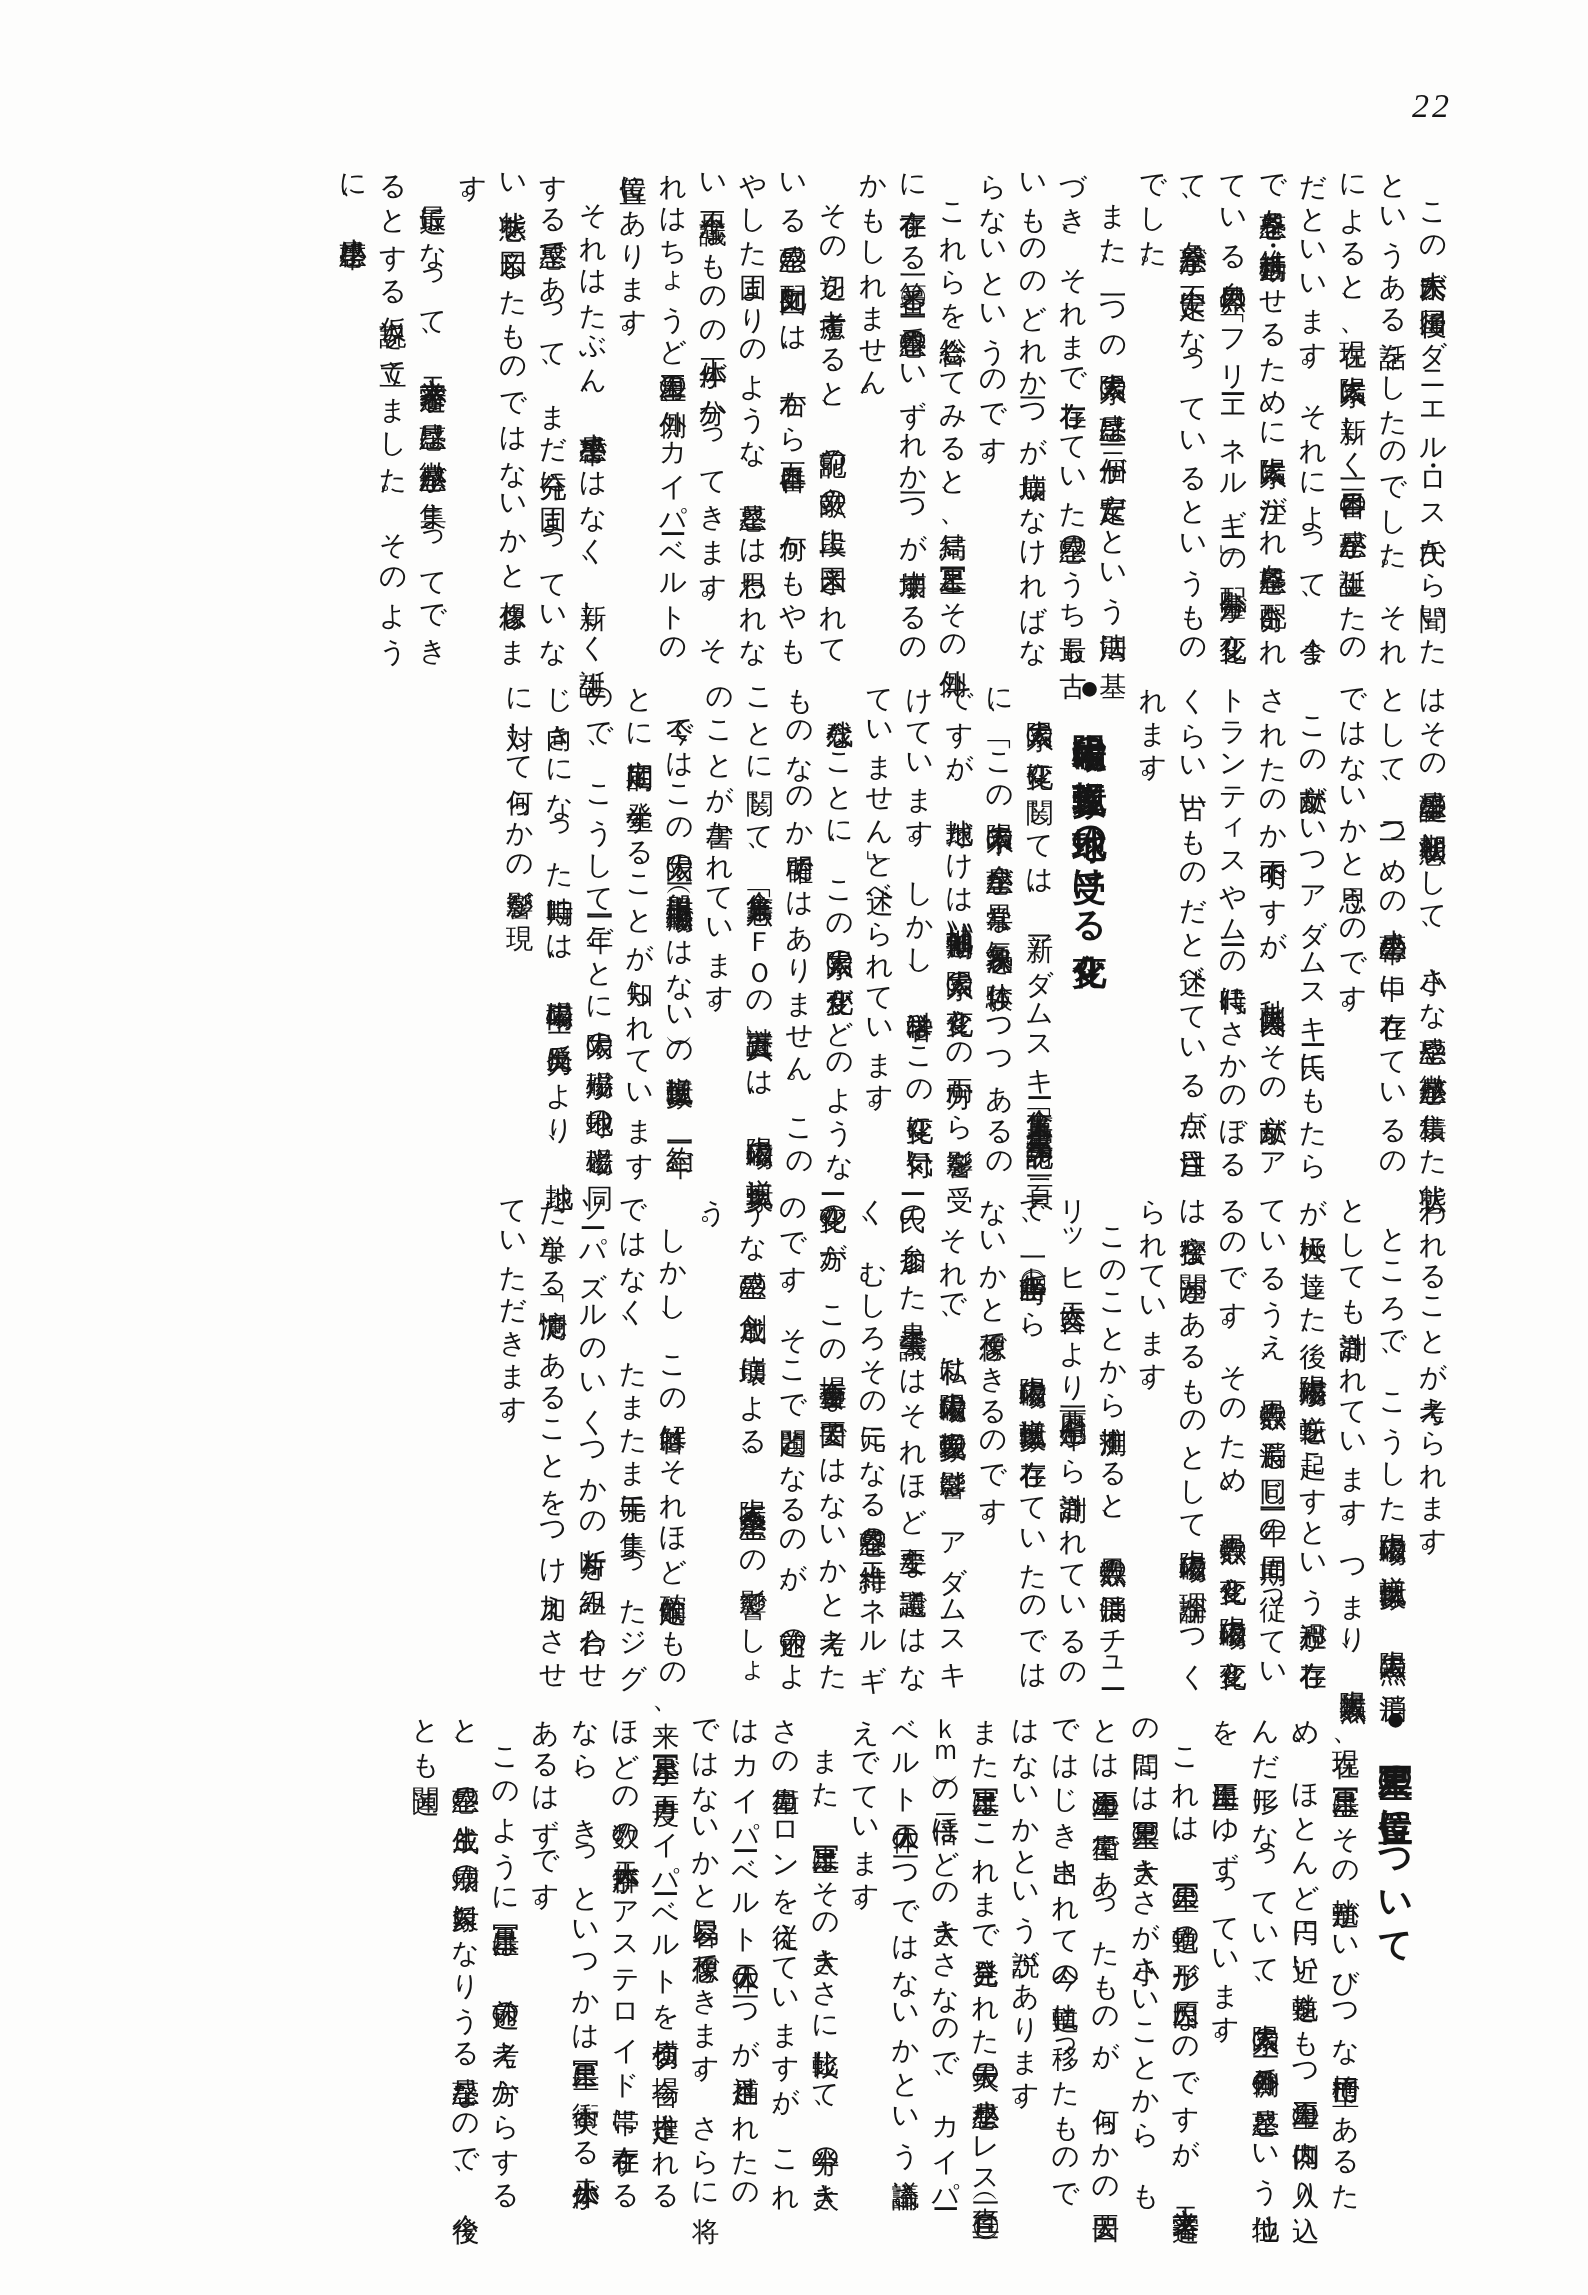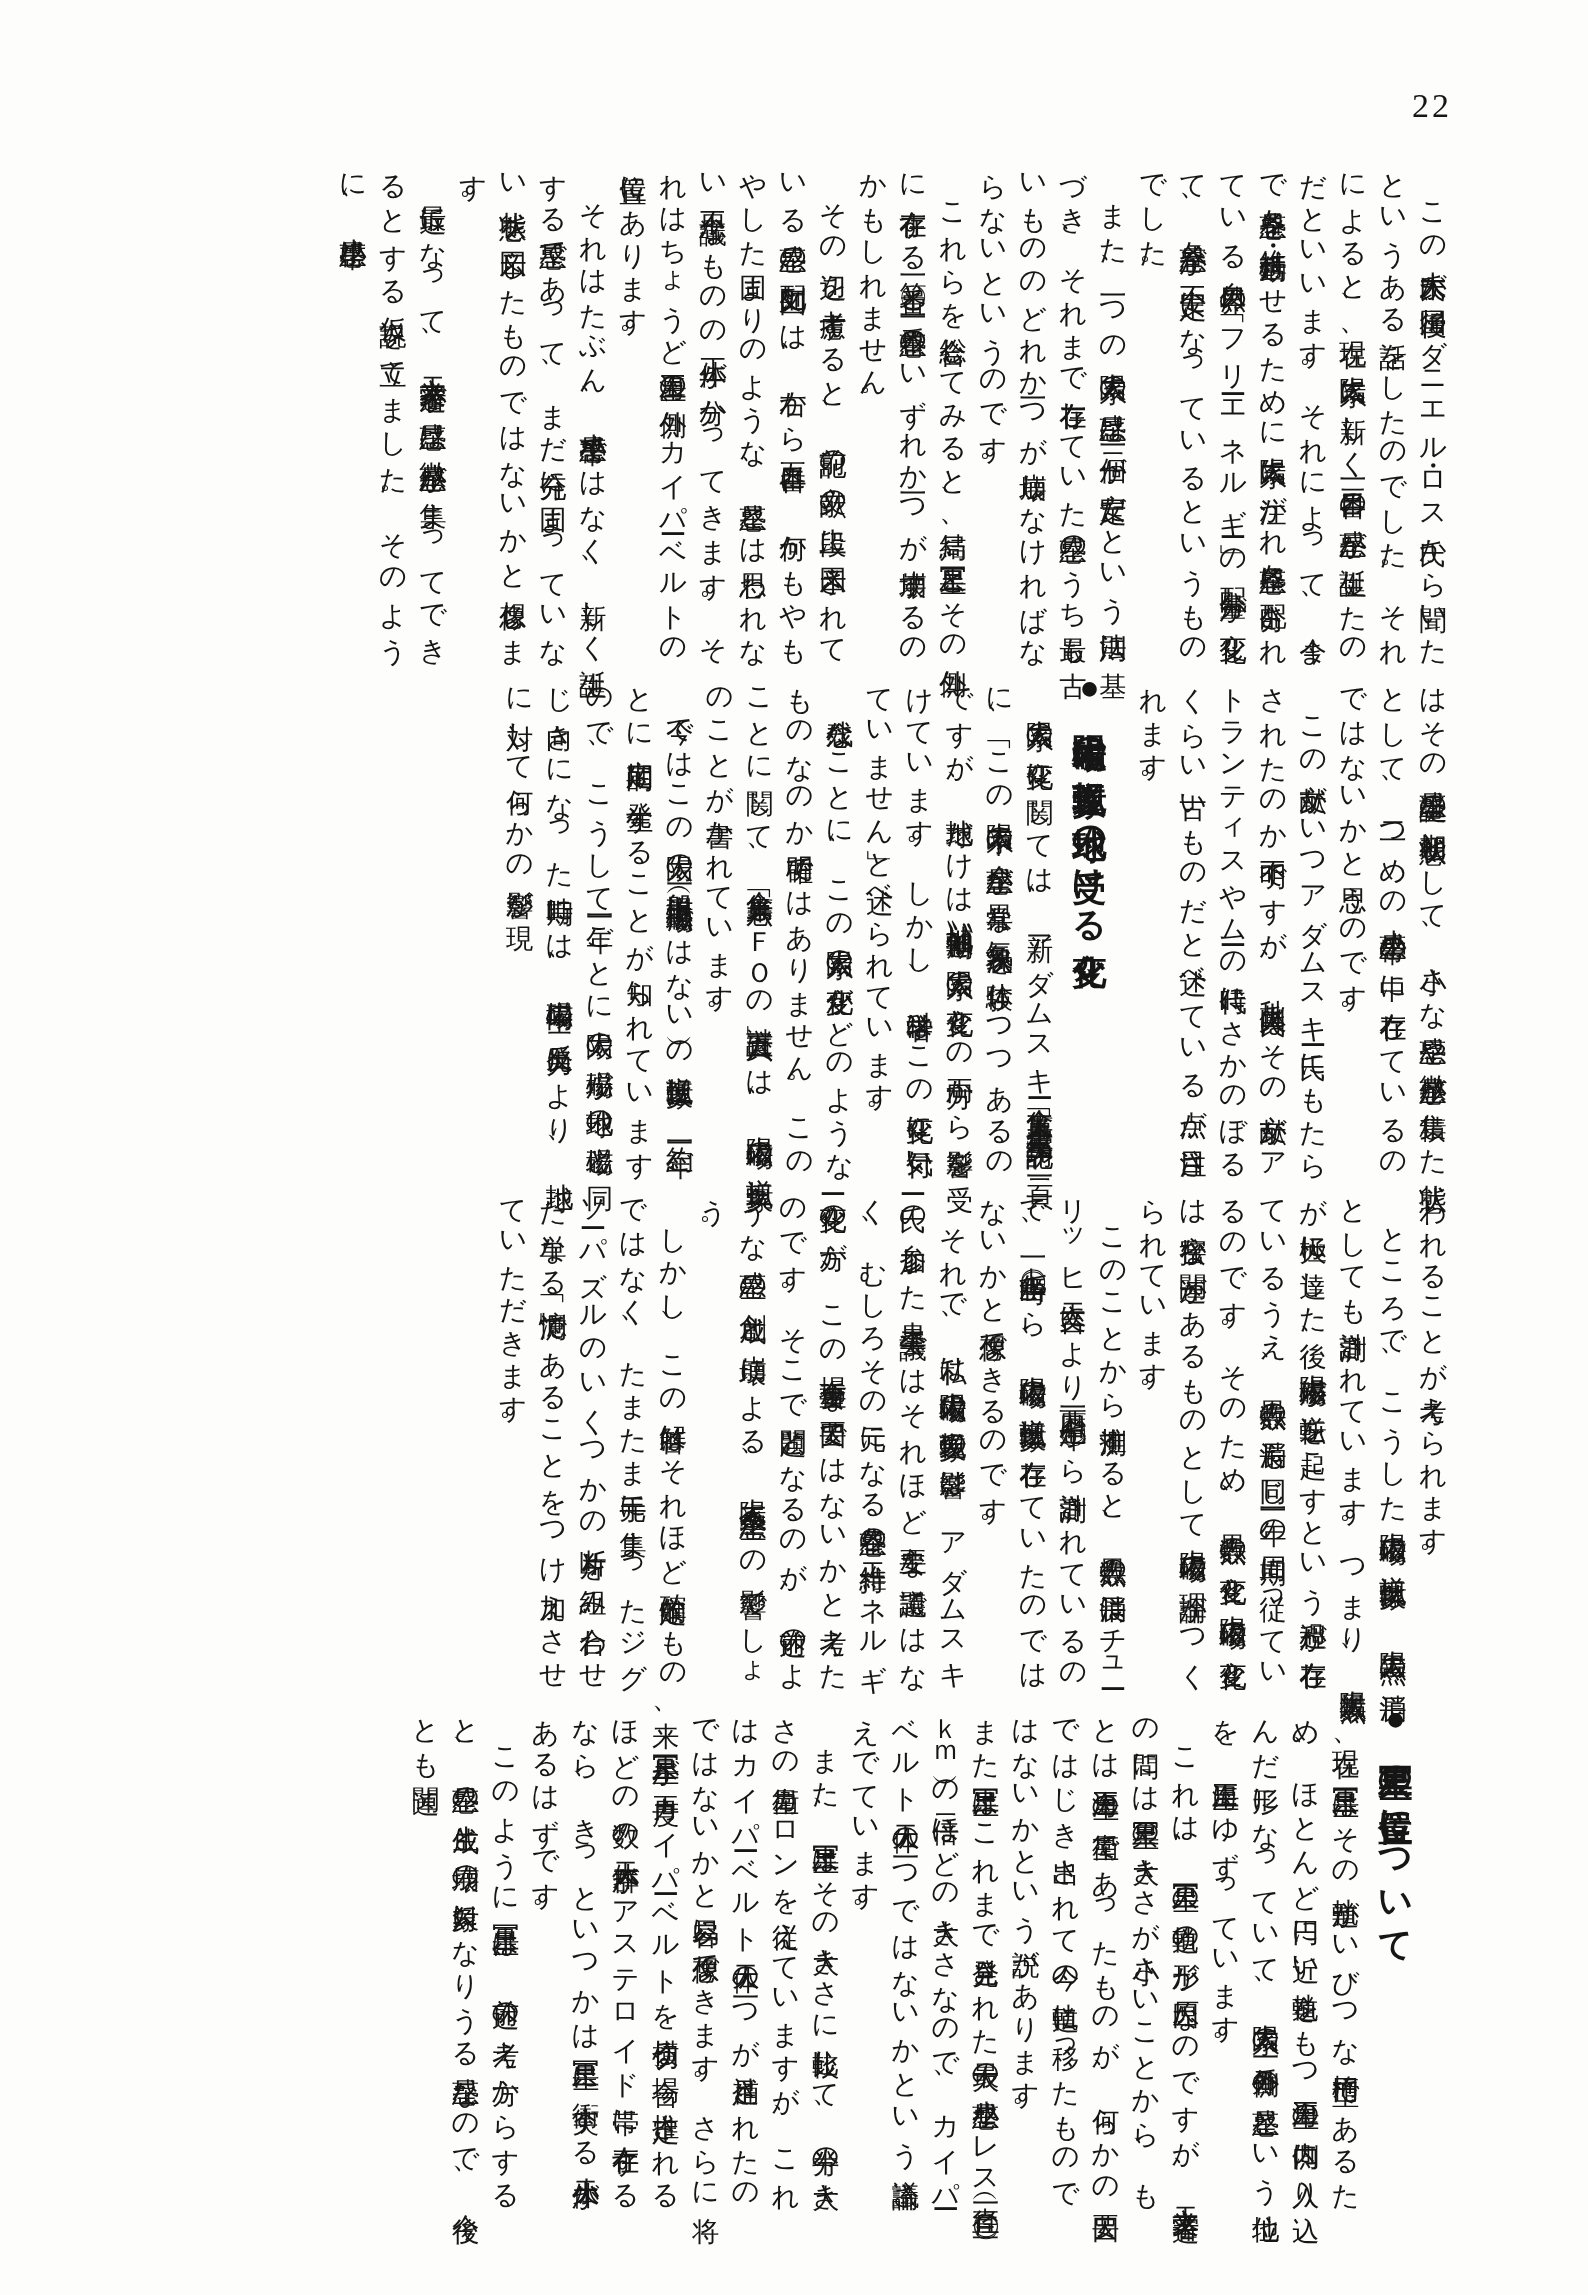--- a/index.html
+++ b/index.html
@@ -13,20 +13,21 @@
     overflow: hidden;
   }
   .page-number {
     position: absolute;
     top: 87px;
     left: 1333px;
     width: 119px;
     text-align: right;
     font-size: 34px;
     letter-spacing: 3px;
+    font-style: italic;
   }
   .band {
     position: absolute;
     left: 120px;
     width: 1333px;
     height: 497px;
     writing-mode: vertical-rl;
     text-orientation: mixed;
     text-align: justify;
     font-size: 27.4px;

